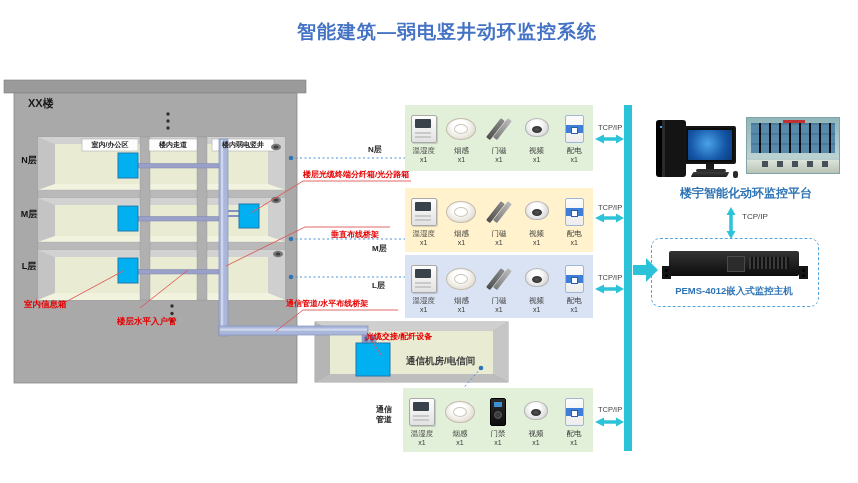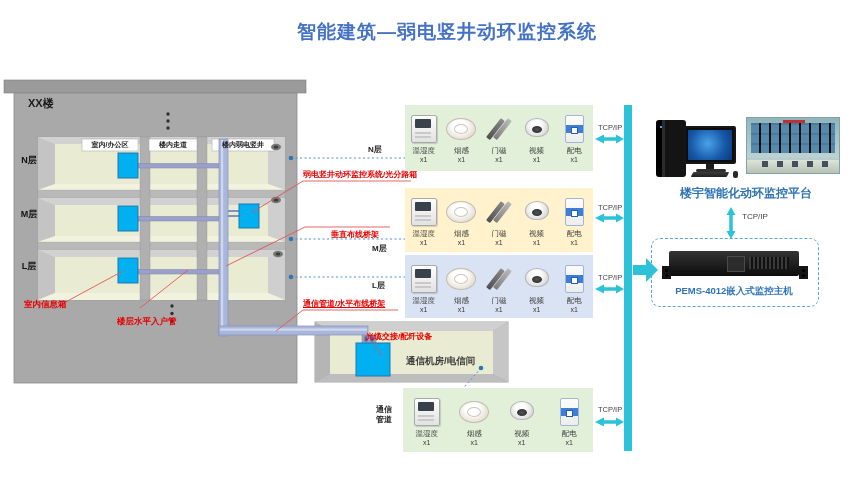--- a/index.html
+++ b/index.html
@@ -255,23 +255,23 @@
   <div class="abs t-xxlou">XX楼</div>
   <div class="abs hdr" style="left:82px;top:139px;width:56px;">室内/办公区</div>
   <div class="abs hdr" style="left:149px;top:139px;width:48px;">楼内走道</div>
   <div class="abs hdr" style="left:212px;top:139px;width:62px;">楼内弱电竖井</div>
   <div class="abs floor-tag" style="left:15px;top:154px;">N层</div>
   <div class="abs floor-tag" style="left:15px;top:208px;">M层</div>
   <div class="abs floor-tag" style="left:15px;top:260px;">L层</div>
   <div class="abs red-lbl" style="left:24px;top:299px;font-size:8.5px;">室内信息箱</div>
   <div class="abs red-lbl" style="left:93px;top:316px;font-size:8.5px;margin-left:24px;">楼层水平入户管</div>
 
-  <div class="abs red-lbl" style="left:303px;top:169px;">弱电竖井动环监控系统/光分路箱</div>
+  <div class="abs red-lbl" style="left:303px;top:169px;">楼层光缆终端分纤箱/光分路箱</div>
   <div class="abs red-lbl" style="left:308px;top:229px;padding-left:23px;">垂直布线桥架</div>
-  <div class="abs red-lbl" style="left:303px;top:298px;text-decoration:underline;">通信管道/水平布线桥架</div>
+  <div class="abs red-lbl" style="left:286px;top:298px;">通信管道/水平布线桥架</div>
   <div class="abs red-lbl" style="left:366px;top:331px;">光缆交接/配纤设备</div>
   <div class="abs dark-lbl" style="left:406px;top:355px;">通信机房/电信间</div>
 
   <div class="abs row-tag" style="left:368px;top:144px;">N层</div>
   <div class="abs row-tag" style="left:372px;top:243px;">M层</div>
   <div class="abs row-tag" style="left:372px;top:280px;">L层</div>
   <div class="abs comm-tag">通信管道</div>
 
   <div class="abs tcp-lbl" style="left:598px;top:123px;">TCP/IP</div>
   <div class="abs tcp-lbl" style="left:598px;top:203px;">TCP/IP</div>
@@ -399,20 +399,27 @@
           <span class="icon-thermo"></span>
         </span>
         <span class="dev-name">温湿度</span>
         <span class="dev-count">x1</span>
       </div>
     <div class="dev">
         <span class="dev-ico">
           <span class="icon-smoke"></span>
         </span>
         <span class="dev-name">烟感</span>
+        <span class="dev-count">x1</span>
+      </div>
+    <div class="dev">
+        <span class="dev-ico">
+          <span class="icon-access"></span>
+        </span>
+        <span class="dev-name">门禁</span>
         <span class="dev-count">x1</span>
       </div>
     <div class="dev">
         <span class="dev-ico">
           <span class="icon-camera"></span>
         </span>
         <span class="dev-name">视频</span>
         <span class="dev-count">x1</span>
       </div>
     <div class="dev">

